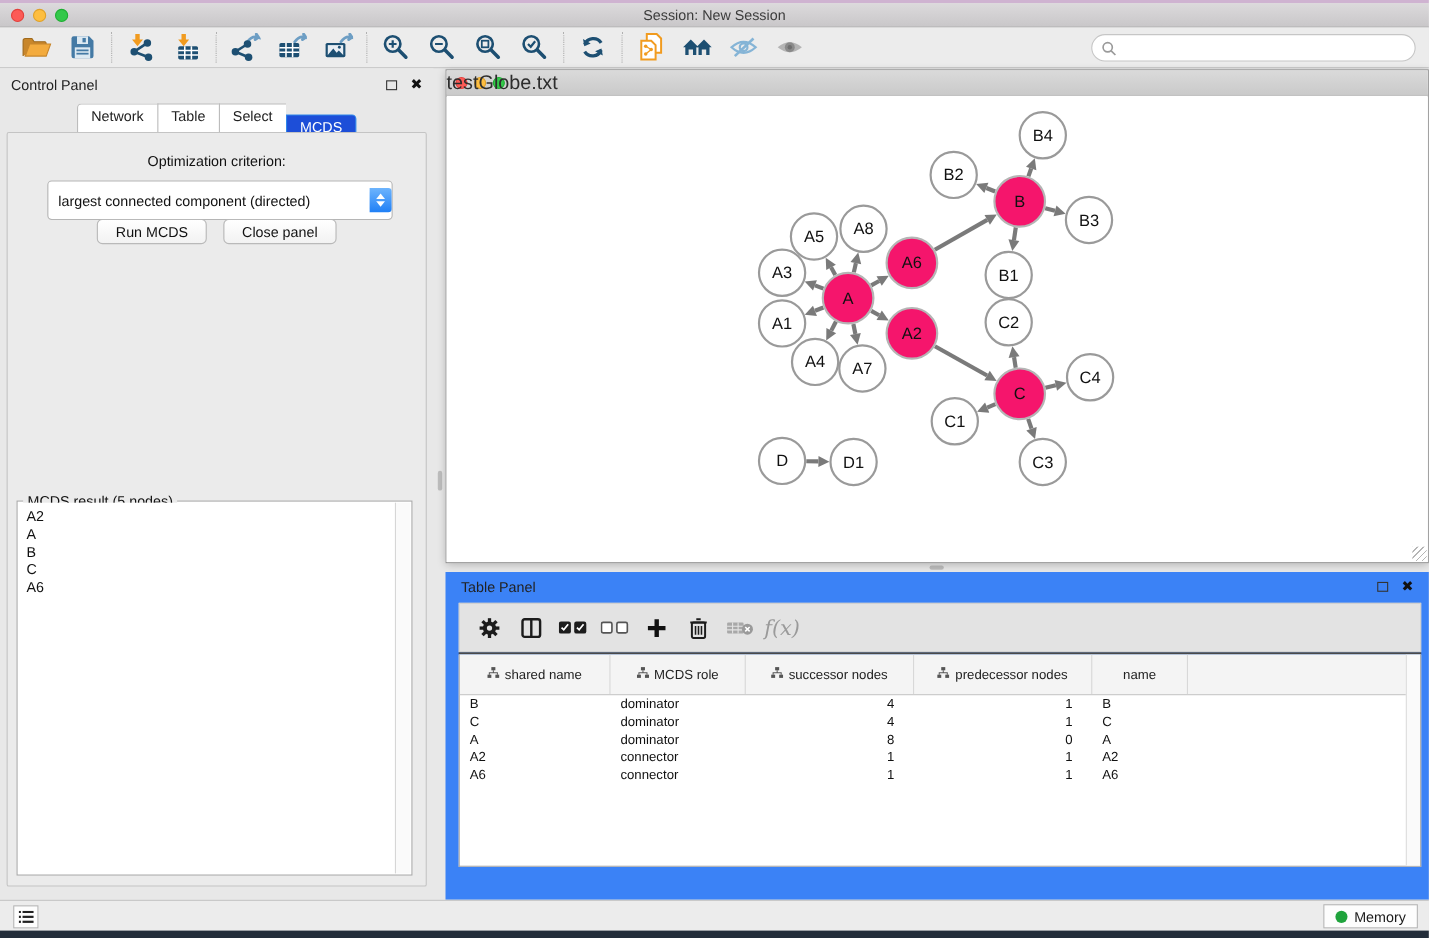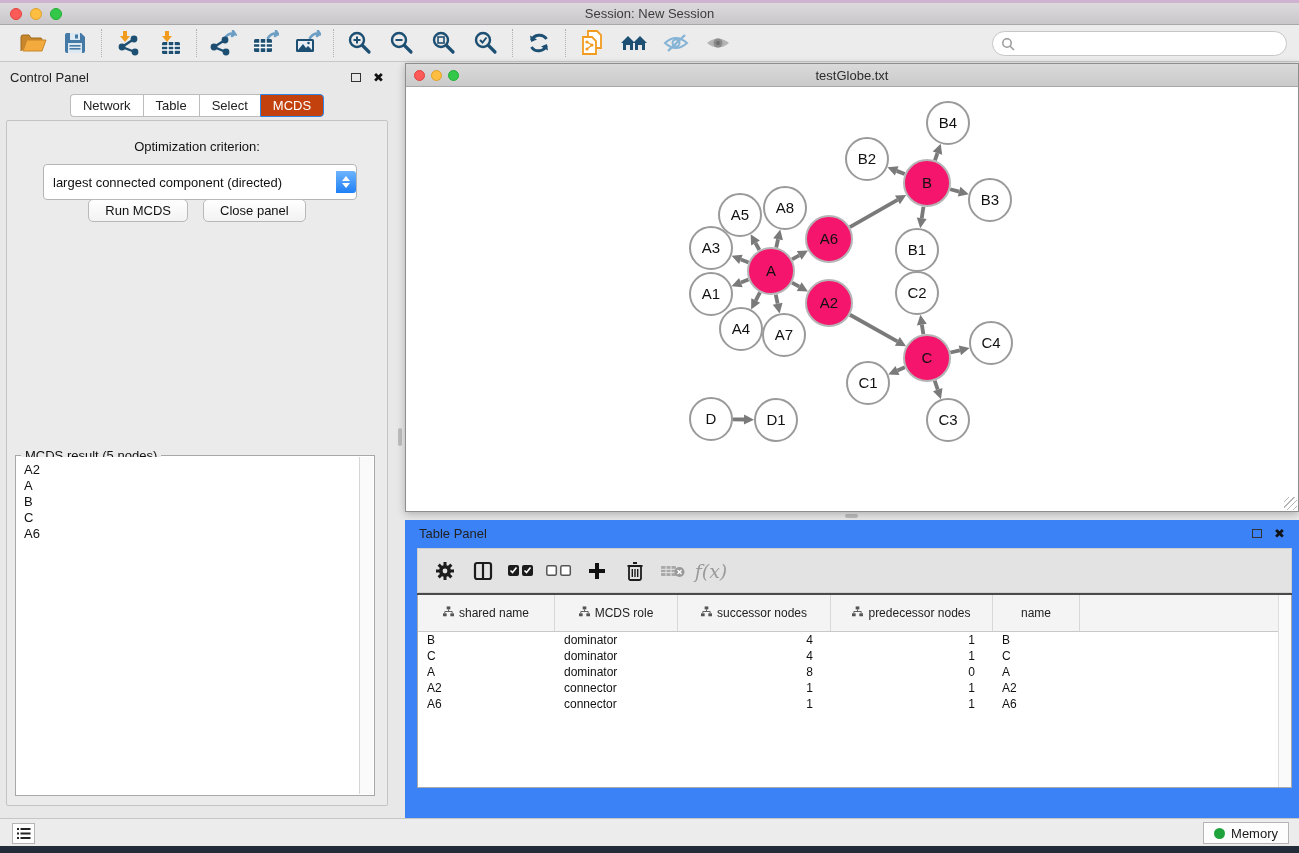--- a/index.html
+++ b/index.html
@@ -32,21 +32,21 @@
   .panel-head { height:30px; display:flex; align-items:center; padding:0 10px; }
   .panel-title { font-size:13px; color:#222; }
   .panel-head .spacer { flex:1; }
   .float-box { width:10px; height:9px; border:1.5px solid #333; margin-right:12px; cursor:default; }
   .close-x { font-size:13px; font-weight:bold; color:#111; cursor:default; }
   .tabs-row { display:flex; justify-content:center; margin-top:2px; }
   .cp-tab { border:1px solid #bcbcbc; background:#fff; padding:3px 12px; font-size:13px; color:#222;
     border-right:none; cursor:default; }
   .cp-tab:first-child { border-radius:4px 0 0 4px; }
   .cp-tab:last-child { border-radius:0 4px 4px 0; border-right:1px solid #bcbcbc; }
-  .cp-tab.active { background:#c2410c; color:#fff; border-color:#2e86ea; }
+  .cp-tab.active { background:#1d4ed8; color:#fff; border-color:#2e86ea;margin-top:10px; }
   .cp-content { position:absolute; left:6px; right:6px; top:58px; bottom:12px; background:#ebebeb;
     border:1px solid #c4c4c4; border-radius:2px; }
   .opt-label { text-align:center; margin-top:18px; font-size:13px; color:#111; }
   .dropdown { position:absolute; left:36px; right:30px; top:43px; height:36px; background:#fff;
     border:1px solid #b5b5b5; border-radius:4px; display:flex; align-items:center; cursor:default; }
   .dropdown .dd-text { flex:1; padding-left:9px; font-size:13px; color:#111; white-space:nowrap; overflow:hidden; }
   .dd-stepper { width:20px; height:22px; border-radius:0 3px 3px 0; background:linear-gradient(#6db4fd,#2080f6);
     display:flex; flex-direction:column; align-items:center; justify-content:center; gap:2px; }
   .tri-up { width:0; height:0; border-left:4px solid transparent; border-right:4px solid transparent; border-bottom:5px solid #fff; }
   .tri-down { width:0; height:0; border-left:4px solid transparent; border-right:4px solid transparent; border-top:5px solid #fff; }
@@ -63,21 +63,21 @@
   .v-grip { position:absolute; left:398px; top:428px; width:4px; height:18px; background:#bdbdbd; border-radius:2px; }
   .h-grip { position:absolute; left:845px; top:514px; width:13px; height:4px; background:#bdbdbd; border-radius:2px; }
 
   
   .net-window { position:absolute; left:405px; top:63px; width:894px; height:449px; background:#fff;
     border:1px solid #8e8e8e; box-shadow:0 2px 8px rgba(0,0,0,0.25); }
   .net-titlebar { height:23px; background:linear-gradient(#dadada,#cacaca); border-bottom:1px solid #a8a8a8;
     display:flex; align-items:center; position:relative; }
   .net-titlebar .traffic { margin-left:8px; gap:6px; }
   .net-titlebar .light { width:11px; height:11px; }
-  .net-titlebar .title { position:absolute; left:0; right:0; text-align:center; font-size:13px; color:#2d2d2d; }
+  .net-titlebar .title { position:absolute; left:0; right:0; font-size:18px; color:#2d2d2d; }
   .net-canvas { position:absolute; top:24px; left:0; right:0; bottom:0; background:#fff; overflow:hidden; }
   .resize-grip { position:absolute; right:1px; bottom:1px; width:13px; height:13px;
     background:repeating-linear-gradient(135deg, transparent 0 3px, #b5b5b5 3px 4px); }
 
   
   .table-panel { position:absolute; left:405px; top:520px; width:894px; height:298px; background:#3b82f6; }
   .tp-head { height:26px; display:flex; align-items:center; padding:0 14px; }
   .tp-toolbar { position:absolute; left:12px; right:7px; top:28px; height:45px; background:#e3e3e3;
     border:1px solid #cfcfcf; display:flex; align-items:center; padding-left:10px; gap:4px; }
   .tp-btn { width:34px; height:34px; display:flex; align-items:center; justify-content:center; cursor:default; }

